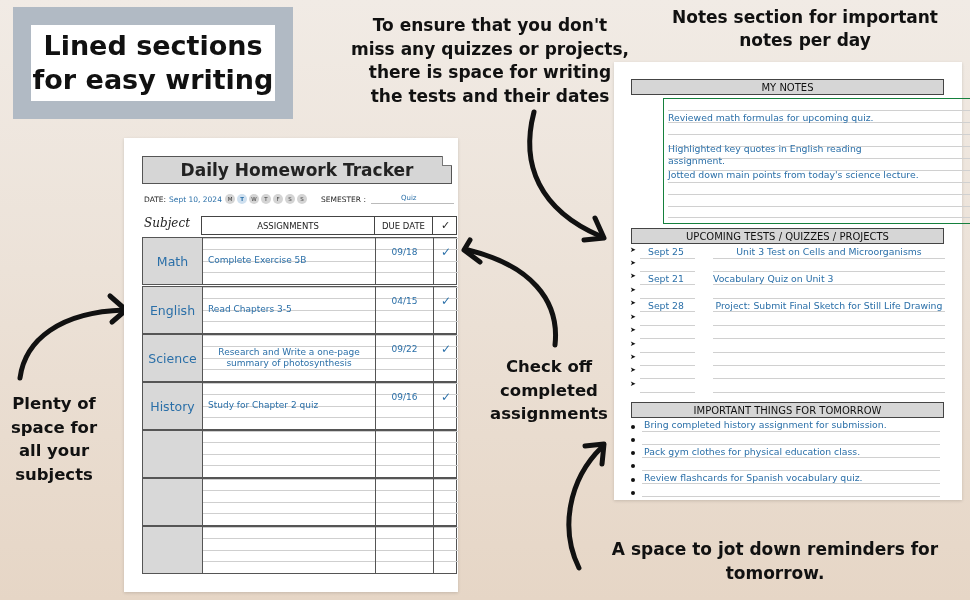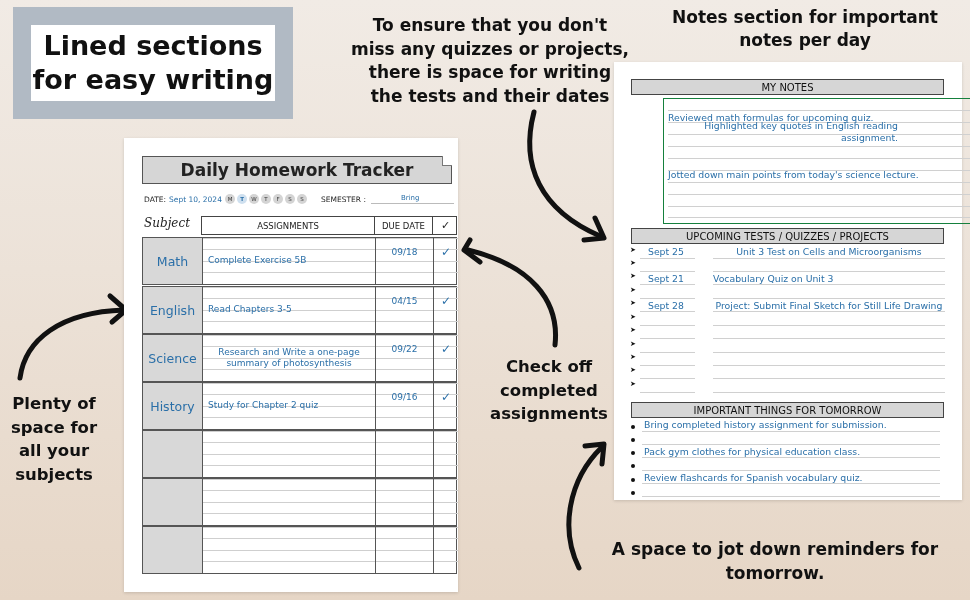--- a/index.html
+++ b/index.html
@@ -196,21 +196,21 @@
     <span>DATE:</span>
     <span class="date-val blue">Sept 10, 2024</span>
     <span class="day-dot">M</span>
     <span class="day-dot marked">T</span>
     <span class="day-dot">W</span>
     <span class="day-dot">T</span>
     <span class="day-dot">F</span>
     <span class="day-dot">S</span>
     <span class="day-dot">S</span>
     <span class="sem-label">SEMESTER :</span>
-    <span class="sem-line blue">Bring</span>
+    <span class="sem-line blue">Quiz</span>
   </div>
 
   <div class="subject-script">Subject</div>
   <div class="head-row">
     <div>ASSIGNMENTS</div>
     <div>DUE DATE</div>
     <div>✓</div>
   </div>
 
   <div class="subj-row" style="top:99px">
@@ -264,21 +264,21 @@
     <div class="notes-line" style="top:23px"></div>
     <div class="notes-line" style="top:35px"></div>
     <div class="notes-line" style="top:47px"></div>
     <div class="notes-line" style="top:59px"></div>
     <div class="notes-line" style="top:71px"></div>
     <div class="notes-line" style="top:83px"></div>
     <div class="notes-line" style="top:95px"></div>
     <div class="notes-line" style="top:107px"></div>
     <div class="notes-line" style="top:118px"></div>
     <div class="note-text blue" style="top:13px">Reviewed math formulas for upcoming quiz.</div>
-    <div class="note-text blue" style="top:21px;width:230px;text-align:right">Highlighted key quotes in English reading assignment.</div>
+    <div class="note-text blue" style="top:44px;width:230px;text-align:left">Highlighted key quotes in English reading assignment.</div>
     <div class="note-text blue" style="top:70px">Jotted down main points from today's science lecture.</div>
   </div>
 
   <div class="sec-header" style="top:166px">UPCOMING TESTS / QUIZZES /  PROJECTS</div>
 
   <div>
     <div class="test-row" style="top:184px">
         <span class="bullet-arrow">➤</span>
         <span class="test-line-l" style="top:12px"></span>
         <span class="test-line-r" style="top:12px"></span>

